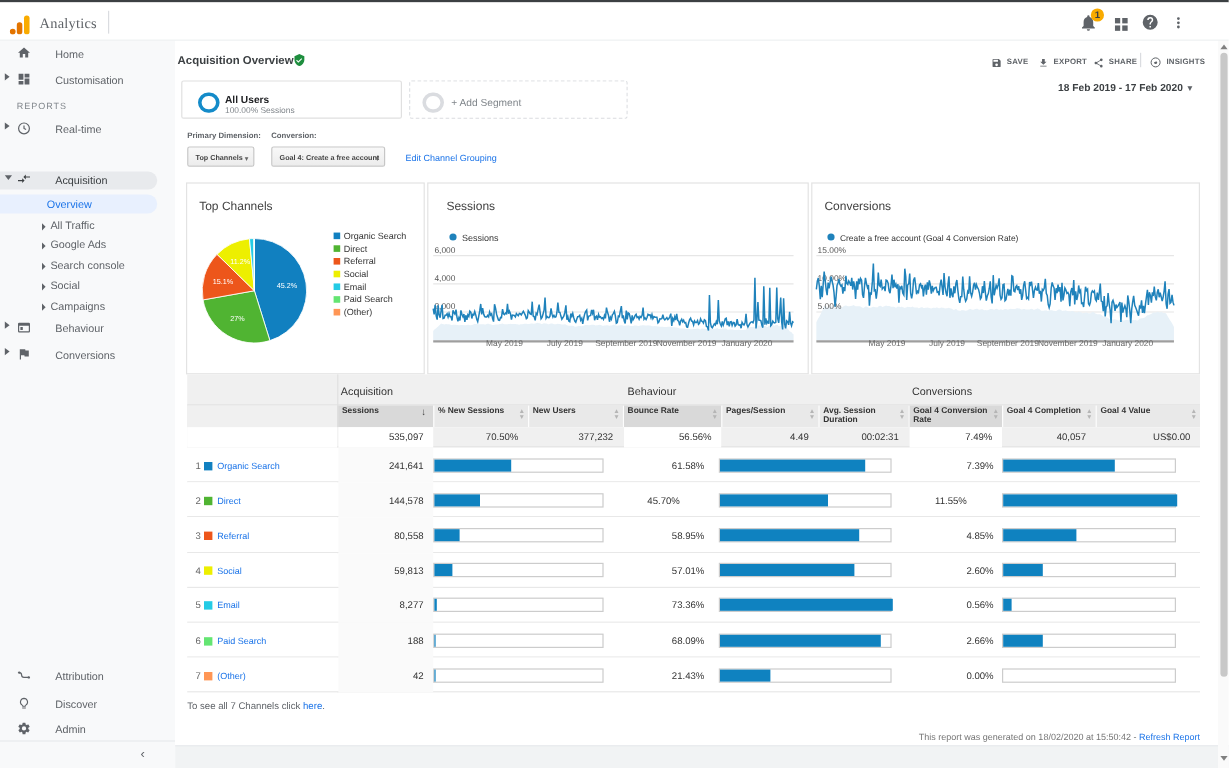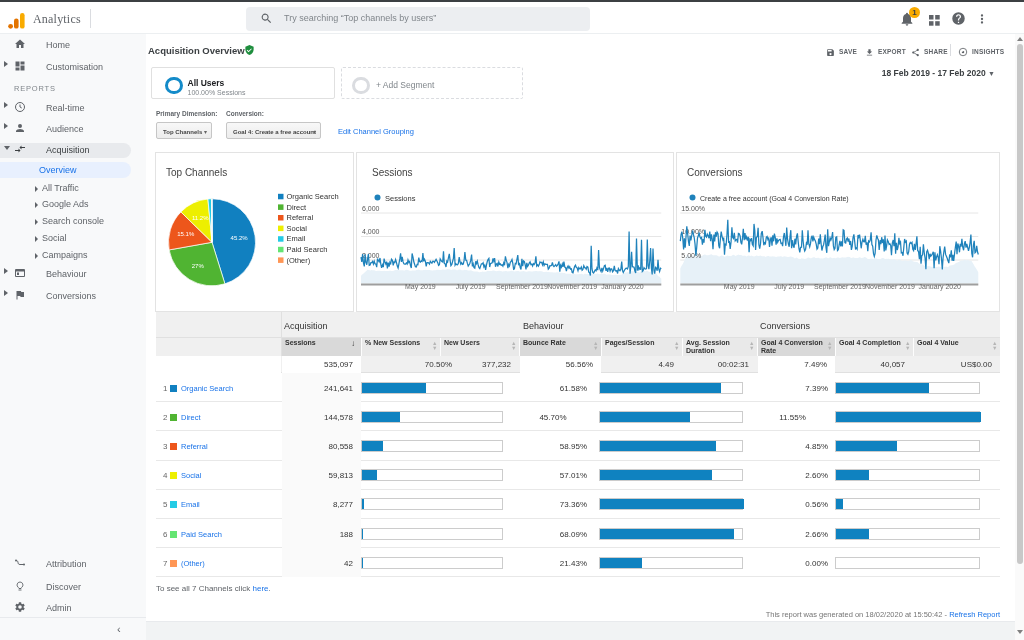--- a/index.html
+++ b/index.html
@@ -38,26 +38,20 @@
 <div id="topedge" class="abs"></div>
 
 <div id="appbar" class="abs">
   <svg id="galogo" class="abs" width="17" height="17" viewBox="0 0 17 17">
     <rect x="12" y="1" width="4.6" height="15.6" rx="2.2" fill="#f9ab00"></rect>
     <rect x="6" y="6.6" width="4.6" height="10" rx="2.2" fill="#e37400"></rect>
     <circle cx="2.6" cy="14.3" r="2.4" fill="#e37400"></circle>
   </svg>
   <div id="antxt" class="abs">Analytics</div>
   <div id="hsep" class="abs"></div>
-  <div id="searchbox" class="abs">
-    <svg width="13" height="13" viewBox="0 0 24 24">
-        <path fill="#5f6368" d="M15.5 14h-.79l-.28-.27a6.5 6.5 0 1 0-.7.7l.27.28v.79l5 4.99L20.49 19zm-6 0A4.5 4.5 0 1 1 14 9.5 4.5 4.5 0 0 1 9.5 14"></path>
-      </svg>
-    <div class="ph">Try searching “Top channels by users”</div>
-  </div>
   <svg class="abs hicon" style="left:899px" width="16" height="16" viewBox="0 0 24 24">
       <path fill="#5f6368" d="M12 22a2 2 0 0 0 2-2h-4a2 2 0 0 0 2 2m6-6v-5c0-3.07-1.64-5.64-4.5-6.32V4a1.5 1.5 0 0 0-3 0v.68C7.63 5.36 6 7.92 6 11v5l-2 2v1h16v-1z"></path>
     </svg>
   <div class="abs" style="left:909px;top:4.5px;width:11px;height:11px;border-radius:50%;background:#f9ab00;color:#3c4043;font-size:8px;font-weight:bold;text-align:center;line-height:11px;">1</div>
   <svg class="abs" style="left:929px;top:13px" width="11" height="11" viewBox="0 0 11 11">
       <rect x="0" y="0" width="4.5" height="4.5" fill="#5f6368"></rect>
       <rect x="6.2" y="0" width="4.5" height="4.5" fill="#5f6368"></rect>
       <rect x="0" y="6.2" width="4.5" height="4.5" fill="#5f6368"></rect>
       <rect x="6.2" y="6.2" width="4.5" height="4.5" fill="#5f6368"></rect>
     </svg>
@@ -84,27 +78,20 @@
     <span class="lbl">Customisation</span>
   </div>
   <div class="abs" style="left:14px;top:50px;font-size:7.5px;color:#80868b;letter-spacing:.8px;">REPORTS</div>
   <div class="navitem" style="top:63.5px;">
     <span class="car carR"></span>
     <svg class="ic" width="12" height="12" viewBox="0 0 24 24">
         <path fill="none" stroke="#5f6368" stroke-width="2" d="M12 21a9 9 0 1 0 0-18 9 9 0 0 0 0 18z"></path>
         <path fill="none" stroke="#5f6368" stroke-width="2" d="M12 7v5l3.5 2"></path>
       </svg>
     <span class="lbl">Real-time</span>
-  </div>
-  <div class="navitem" style="top:84.5px;">
-    <span class="car carR"></span>
-    <svg class="ic" width="12" height="12" viewBox="0 0 24 24">
-        <path fill="#5f6368" d="M12 12a4 4 0 1 0 0-8 4 4 0 0 0 0 8zm0 2c-2.67 0-8 1.34-8 4v2h16v-2c0-2.66-5.33-4-8-4z"></path>
-      </svg>
-    <span class="lbl">Audience</span>
   </div>
   <div class="abs" style="left:0;top:109px;width:131px;height:15px;background:#e8eaed;border-radius:0 8px 8px 0;"></div>
   <div class="navitem" style="top:105.5px;color:#3c4043;">
     <span class="car carD"></span>
     <svg class="ic" width="12" height="12" viewBox="0 0 24 24">
         <path fill="#3c4043" d="M9.01 14H2v2h7.01v3L13 15l-3.99-4v3zm5.98-1v-3H22V8h-7.01V5L11 9l3.99 4z"></path>
       </svg>
     <span class="lbl">Acquisition</span>
   </div>
   <div class="abs" style="left:0;top:128px;width:131px;height:15.5px;background:#e8f0fe;border-radius:0 8px 8px 0;"></div>
@@ -336,21 +323,21 @@
 <div class="abs" style="left:757px;top:337.5px;width:1px;height:18px;background:#fdfdfd;"></div>
 <div class="abs" style="left:835px;top:337.5px;width:1px;height:18px;background:#fdfdfd;"></div>
 <div class="abs" style="left:913px;top:337.5px;width:1px;height:18px;background:#fdfdfd;"></div>
 <div class="abs" style="left:281px;top:312px;width:1px;height:265.4px;background:#e0e0e0;"></div>
 <div class="abs" style="left:156px;top:355.5px;width:844px;height:17.5px;background:#f0f0f0;border-bottom:1px solid #e0e0e0;"></div>
 <div class="abs" style="left:156px;top:355.5px;width:125px;height:17.5px;background:#fff;"></div>
 <div class="abs" style="left:282px;top:355.5px;width:79px;height:17.5px;background:#fff;"></div>
 <div class="abs" style="left:520px;top:355.5px;width:81px;height:17.5px;background:#fff;"></div>
 <div class="abs" style="left:758px;top:355.5px;width:77px;height:17.5px;background:#fff;"></div>
 <div class="abs" style="left:281px;top:360px;width:72px;text-align:right;font-size:8px;color:#333;">535,097</div>
-<div class="abs" style="left:361px;top:360px;width:91px;text-align:right;font-size:8px;color:#333;">70.50%</div>
+<div class="abs" style="left:361px;top:360px;width:71px;text-align:right;font-size:8px;color:#333;">70.50%</div>
 <div class="abs" style="left:440px;top:360px;width:71px;text-align:right;font-size:8px;color:#333;">377,232</div>
 <div class="abs" style="left:519px;top:360px;width:74px;text-align:right;font-size:8px;color:#333;">56.56%</div>
 <div class="abs" style="left:601px;top:360px;width:73px;text-align:right;font-size:8px;color:#333;">4.49</div>
 <div class="abs" style="left:682px;top:360px;width:67px;text-align:right;font-size:8px;color:#333;">00:02:31</div>
 <div class="abs" style="left:757px;top:360px;width:70px;text-align:right;font-size:8px;color:#333;">7.49%</div>
 <div class="abs" style="left:835px;top:360px;width:70px;text-align:right;font-size:8px;color:#333;">40,057</div>
 <div class="abs" style="left:913px;top:360px;width:79px;text-align:right;font-size:8px;color:#333;">US$0.00</div>
 <div class="abs" style="left:156px;top:373.0px;width:844px;height:29.2px;background:#fff;border-bottom:1px solid #e8e8e8;"></div>
 <div class="abs" style="left:282px;top:373.0px;width:79px;height:29.2px;background:#fafafa;"></div>
 <div class="abs" style="left:163px;top:383.5px;font-size:8px;color:#666;">1</div>

